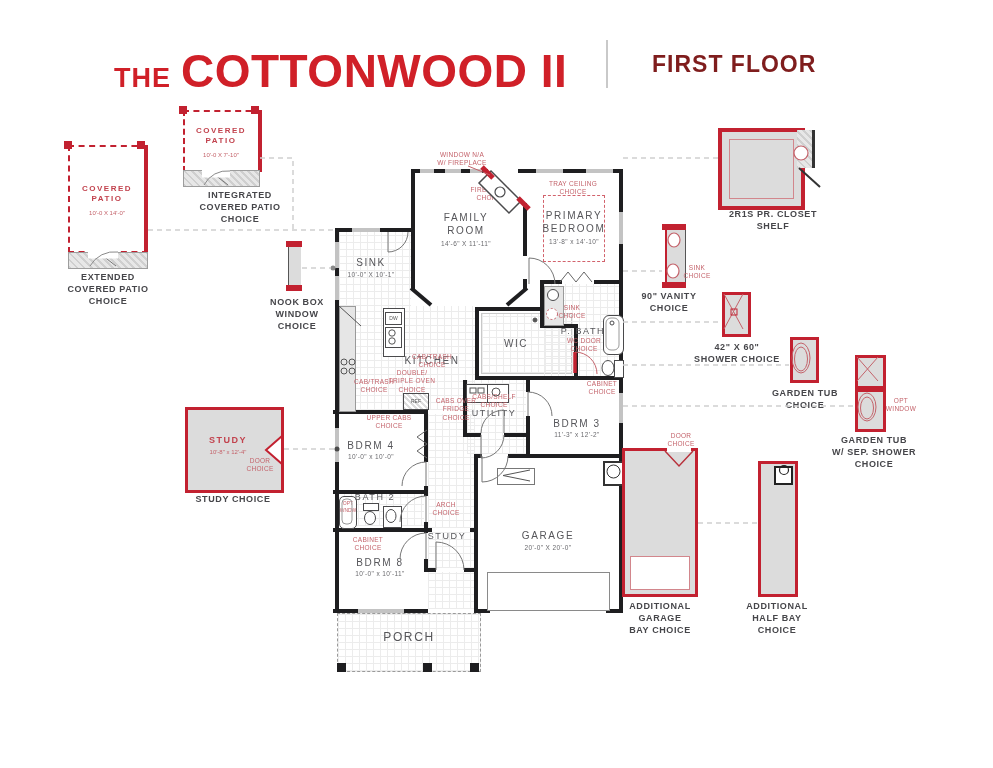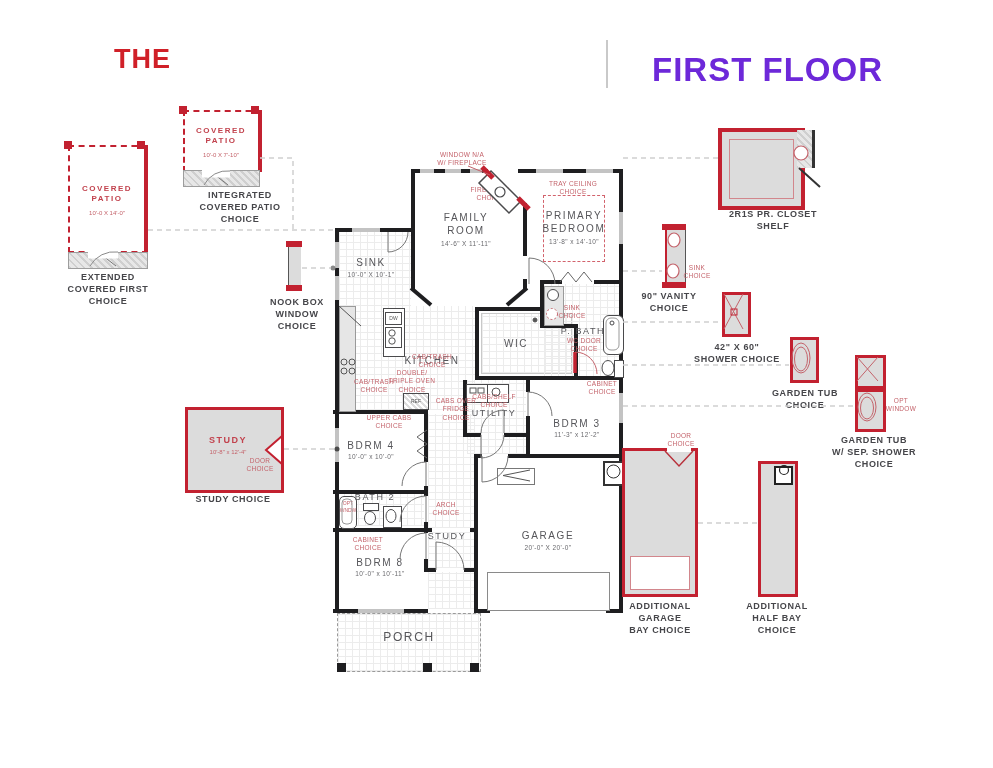--- a/index.html
+++ b/index.html
@@ -4,21 +4,21 @@
 <style>
   html,body{margin:0;padding:0;background:#fff;}
   #canvas{position:relative;width:993px;height:768px;background:#fff;overflow:hidden;
           font-family:"Liberation Sans", sans-serif;}
   .abs{position:absolute;}
   
   .brand{position:absolute;left:114px;top:44px;display:flex;align-items:baseline;color:#d02028;}
   .brand .pre{font-size:27px;font-weight:bold;letter-spacing:1px;margin-right:10px;}
   .brand .big{font-size:46px;font-weight:bold;letter-spacing:0.5px;}
   .hdr-div{position:absolute;left:606px;top:40px;width:2px;height:48px;background:#c9c9c9;}
-  .floor{position:absolute;left:652px;top:51px;font-size:33px;font-weight:bold;color:#6d28d9;letter-spacing:1px;}
+  .floor{position:absolute;left:652px;top:51px;font-size:23px;font-weight:bold;color:#7f1d1d;letter-spacing:1px;}
   
   .w{position:absolute;background:#1e1e20;}
   .win{position:absolute;background:#c3c3c3;}
   
   .g{position:absolute;background-image:
       repeating-linear-gradient(0deg,#ececec 0 1px,transparent 1px 7px),
       repeating-linear-gradient(90deg,#ececec 0 1px,transparent 1px 7px);}
   .hatch{position:absolute;background:repeating-linear-gradient(45deg,#cfcfcf 0 2px,#e7e7e7 2px 5px);
          border:1px solid #9d9d9d;}
   
@@ -47,20 +47,21 @@
   .porch{position:absolute;border:1px dashed #9a9a9a;}
   svg{position:absolute;left:0;top:0;}
 </style>
 </head>
 <body>
 
 <div id="canvas">
 
   <div class="brand">
     <span class="pre">THE</span>
+    <span class="big">COTTONWOOD II</span>
   </div>
   <div class="hdr-div"></div>
   <div class="floor">FIRST FLOOR</div>
 
   <div class="g" style="left:339px;top:232px;width:72px;height:74px;"></div>
   <div class="g" style="left:339px;top:306px;width:136px;height:104px;"></div>
   <div class="g" style="left:428px;top:414px;width:46px;height:114px;"></div>
   <div class="g" style="left:467px;top:380px;width:59px;height:74px;"></div>
   <div class="g" style="left:481px;top:313px;width:89px;height:59px;border:1px solid #c9c9c9;"></div>
   <div class="g" style="left:544px;top:284px;width:75px;height:94px;"></div>
@@ -210,21 +211,21 @@
 CHOICE</div>
 
   <div class="abs dashred" style="left:68px;top:145px;width:74px;height:104px;border-right:4px solid #c22130;"></div>
   <div class="rsq" style="left:64px;top:141px;"></div>
   <div class="rsq" style="left:137px;top:141px;"></div>
   <div class="hatch" style="left:68px;top:252px;width:78px;height:15px;"></div>
   <div class="redroom pre" style="left:107px;top:184px;font-size:8px;">COVERED
 PATIO</div>
   <div class="reddims" style="left:107px;top:210px;">10'-0 X 14'-0"</div>
   <div class="cap pre" style="left:108px;top:271px;">EXTENDED
-COVERED FIRST
+COVERED PATIO
 CHOICE</div>
 
   <div class="optgray" style="left:288px;top:246px;width:12px;height:40px;border-left:1px solid #555;"></div>
   <div class="abs" style="left:286px;top:241px;width:16px;height:6px;background:#c22130;"></div>
   <div class="abs" style="left:286px;top:285px;width:16px;height:6px;background:#c22130;"></div>
   <div class="cap pre" style="left:297px;top:296px;">NOOK BOX
 WINDOW
 CHOICE</div>
 
   <div class="optgray redbox" style="left:185px;top:407px;width:93px;height:80px;"></div>

